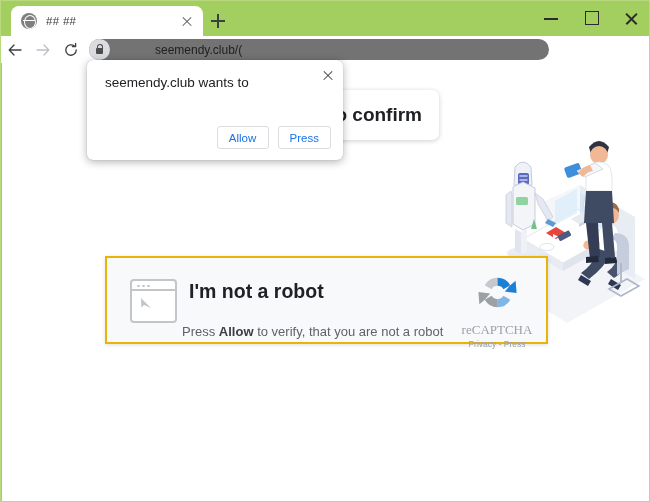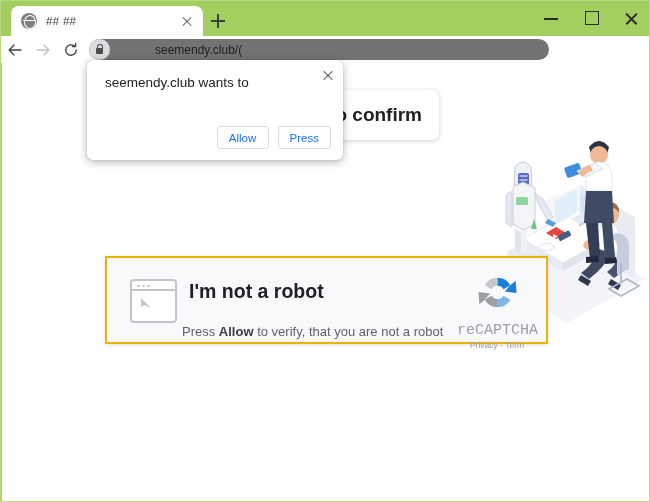--- a/index.html
+++ b/index.html
@@ -217,22 +217,22 @@
   .cap-sub {
     position: absolute; left: 75px; top: 50px;
     font-size: 13px; color: #5f6368; margin-top: 16px;
   }
   .cap-sub b { color: #3c4043; }
   .cap-logo {
     position: absolute; right: 9px; top: 11px;
     width: 80px; text-align: center;
   }
   .cap-brand {
-    font-size: 15px; color: #9aa0a6; margin-top: 2px;
-    font-family: Liberation Mono, monospace;
+    font-size: 13px; color: #9aa0a6; margin-top: 2px;
+    font-family: Liberation Serif, serif;
   }
   .cap-privacy {
     font-size: 8.5px; color: #9aa0a6; margin-top: 1px;
     white-space: nowrap; overflow: hidden;
   }
 
   
   .perm {
     position: absolute; left: 86px; top: 59px;
     width: 256px; height: 100px;
@@ -442,21 +442,21 @@
       <div class="cap-logo">
         <svg width="47" height="47" viewBox="0 0 48 48">
           <path d="M24 9 a15 15 0 0 1 13 7.6 l-7 4 a7 7 0 0 0 -6-3.4 z" fill="#1c7fd6"></path>
           <path d="M37 16.6 l5.5 -4.6 l1 12.5 l-12-1.5 l5.5 -6.4 z" fill="#1c7fd6"></path>
           <path d="M24 39 a15 15 0 0 1 -13-7.6 l7-4 a7 7 0 0 0 6 3.4 z" fill="#9aa0a6"></path>
           <path d="M11 31.4 l-5.5 4.6 l-1-12.5 l12 1.5 l-5.5 6.4 z" fill="#9aa0a6"></path>
           <path d="M24 9 a15 15 0 0 0 -13 7.6 l7 4 a7 7 0 0 1 6-3.4 z" fill="#9aa0a6" opacity=".55"></path>
           <path d="M24 39 a15 15 0 0 0 13-7.6 l-7-4 a7 7 0 0 1 -6 3.4 z" fill="#1c7fd6" opacity=".55"></path>
         </svg>
         <div class="cap-brand">reCAPTCHA</div>
-        <div class="cap-privacy">Privacy - Term</div>
+        <div class="cap-privacy">Privacy - Press</div>
       </div>
     </div>
 
   </div>
 
   <div class="perm">
     <div class="perm-close" title="Close"></div>
     <div class="perm-title">seemendy.club wants to</div>
     <div class="perm-actions">
       <div class="btn">Allow</div>

